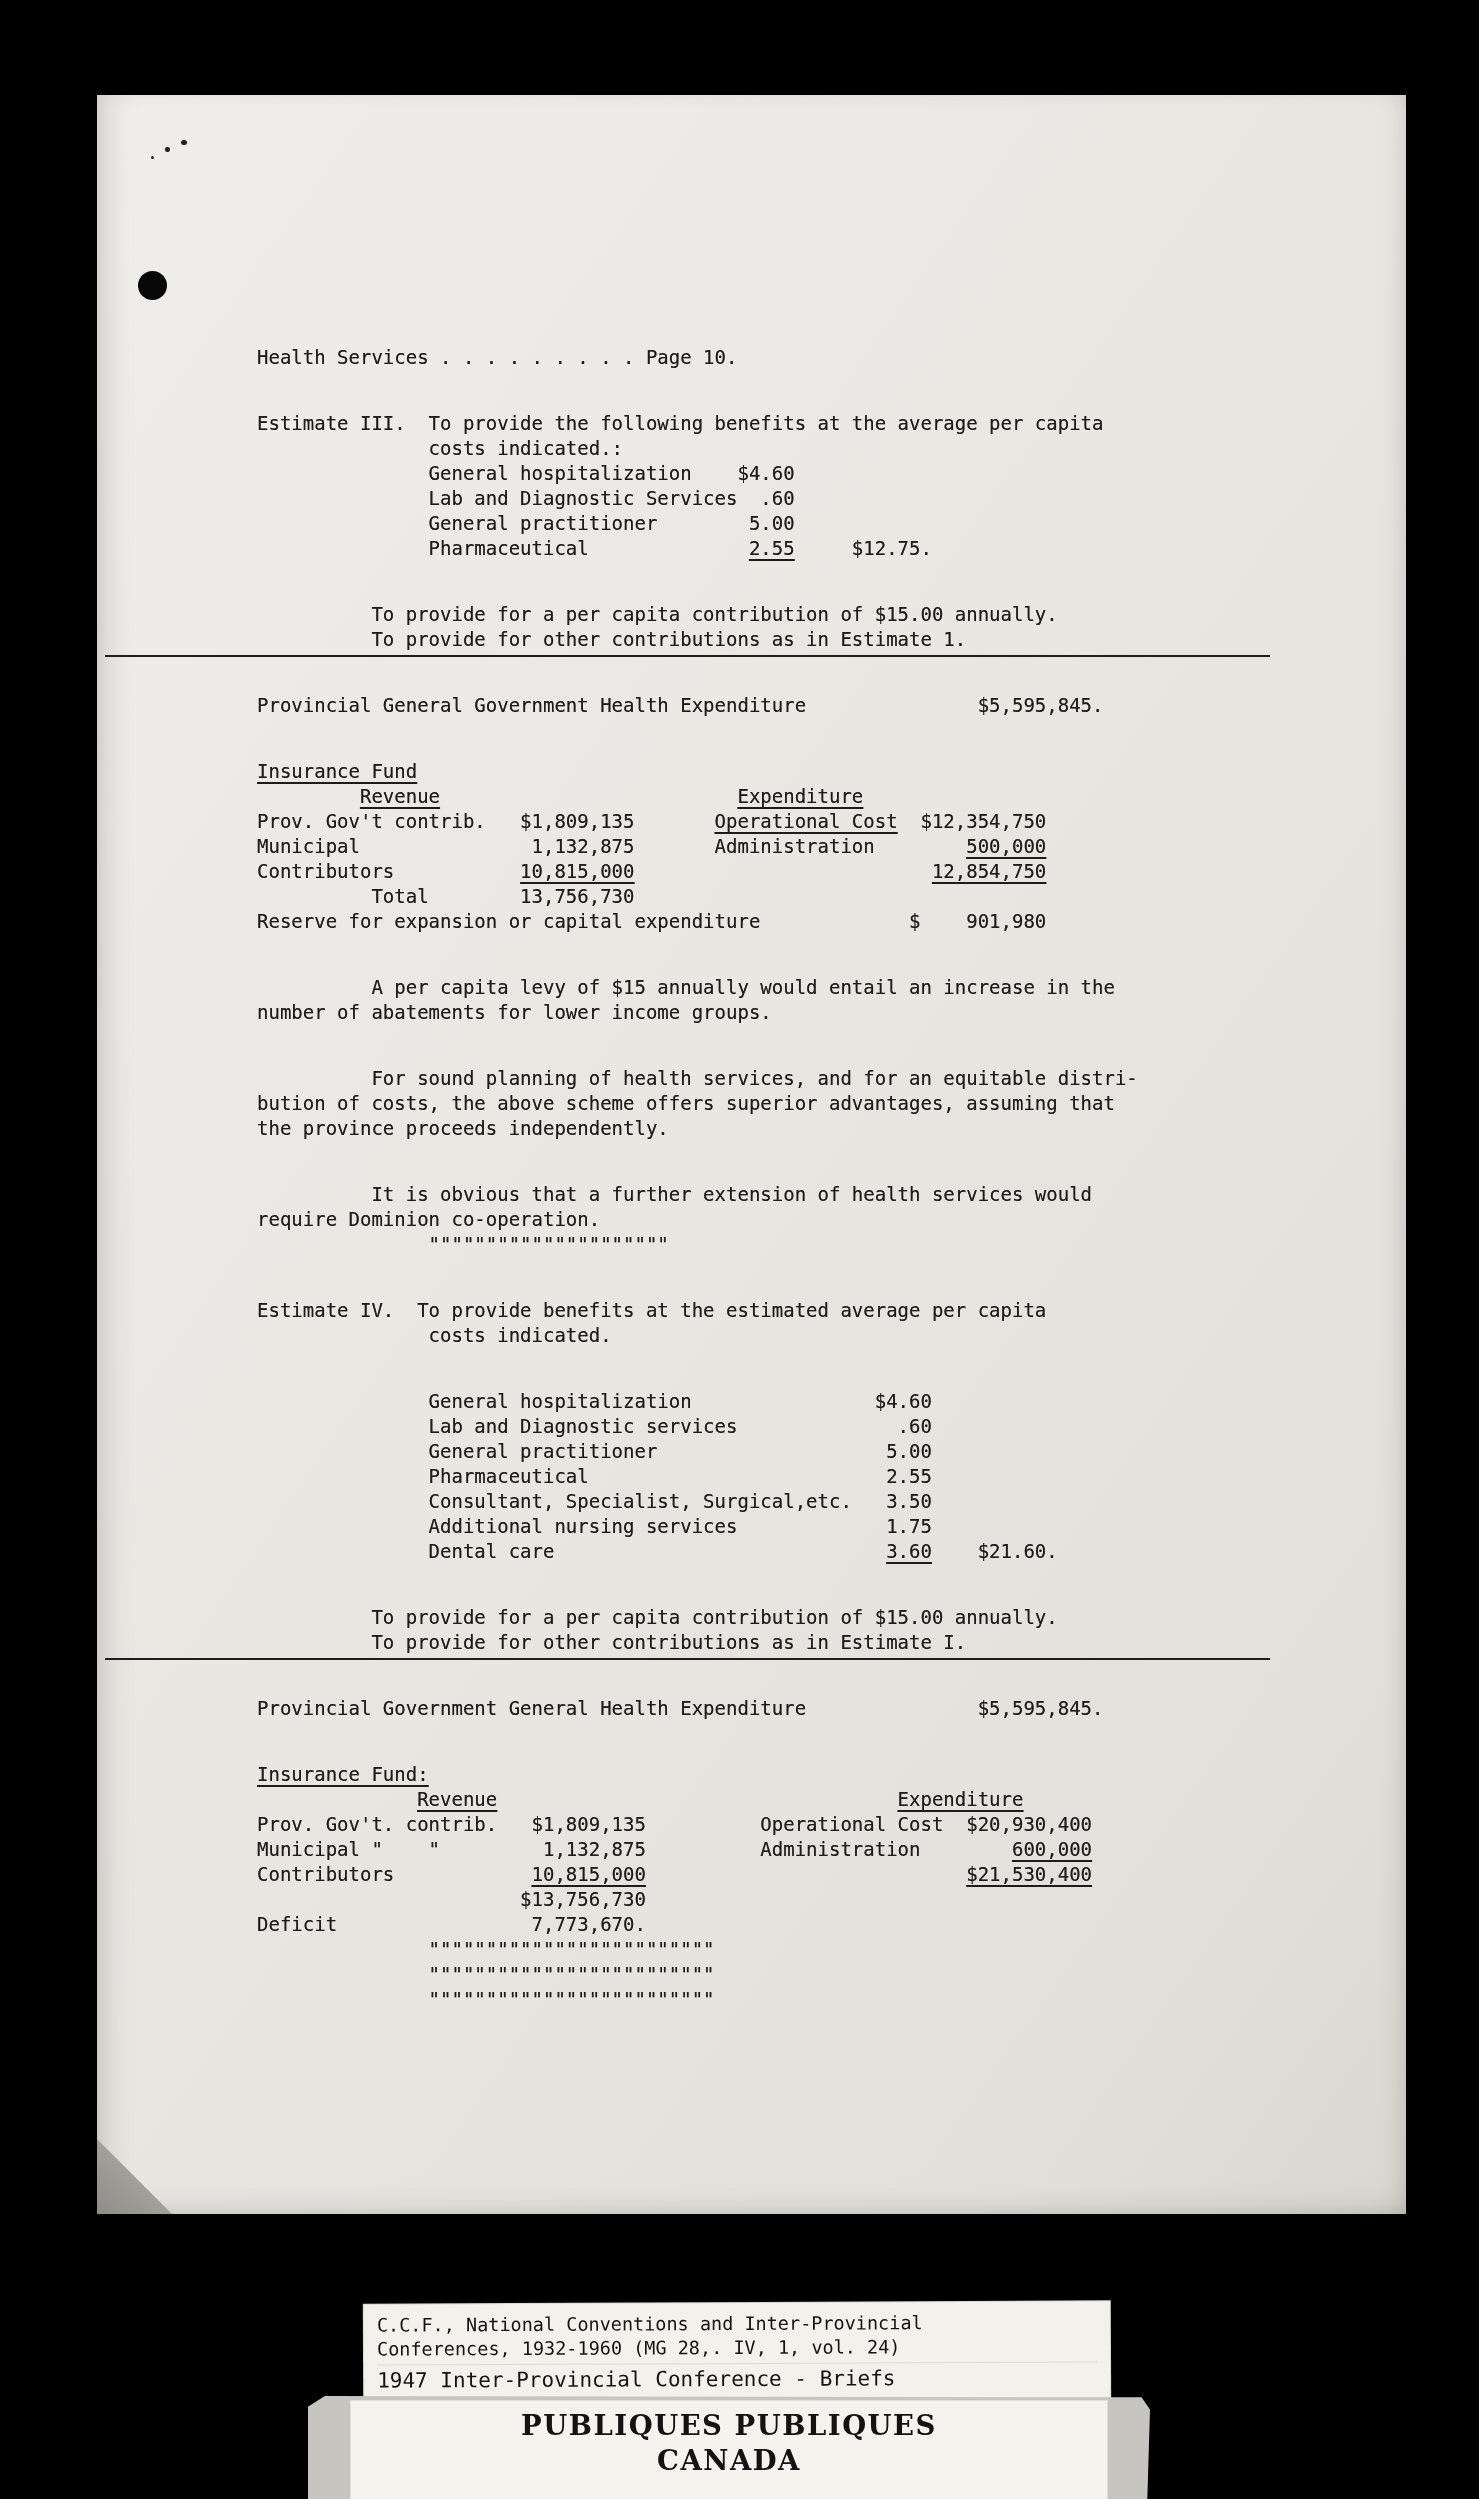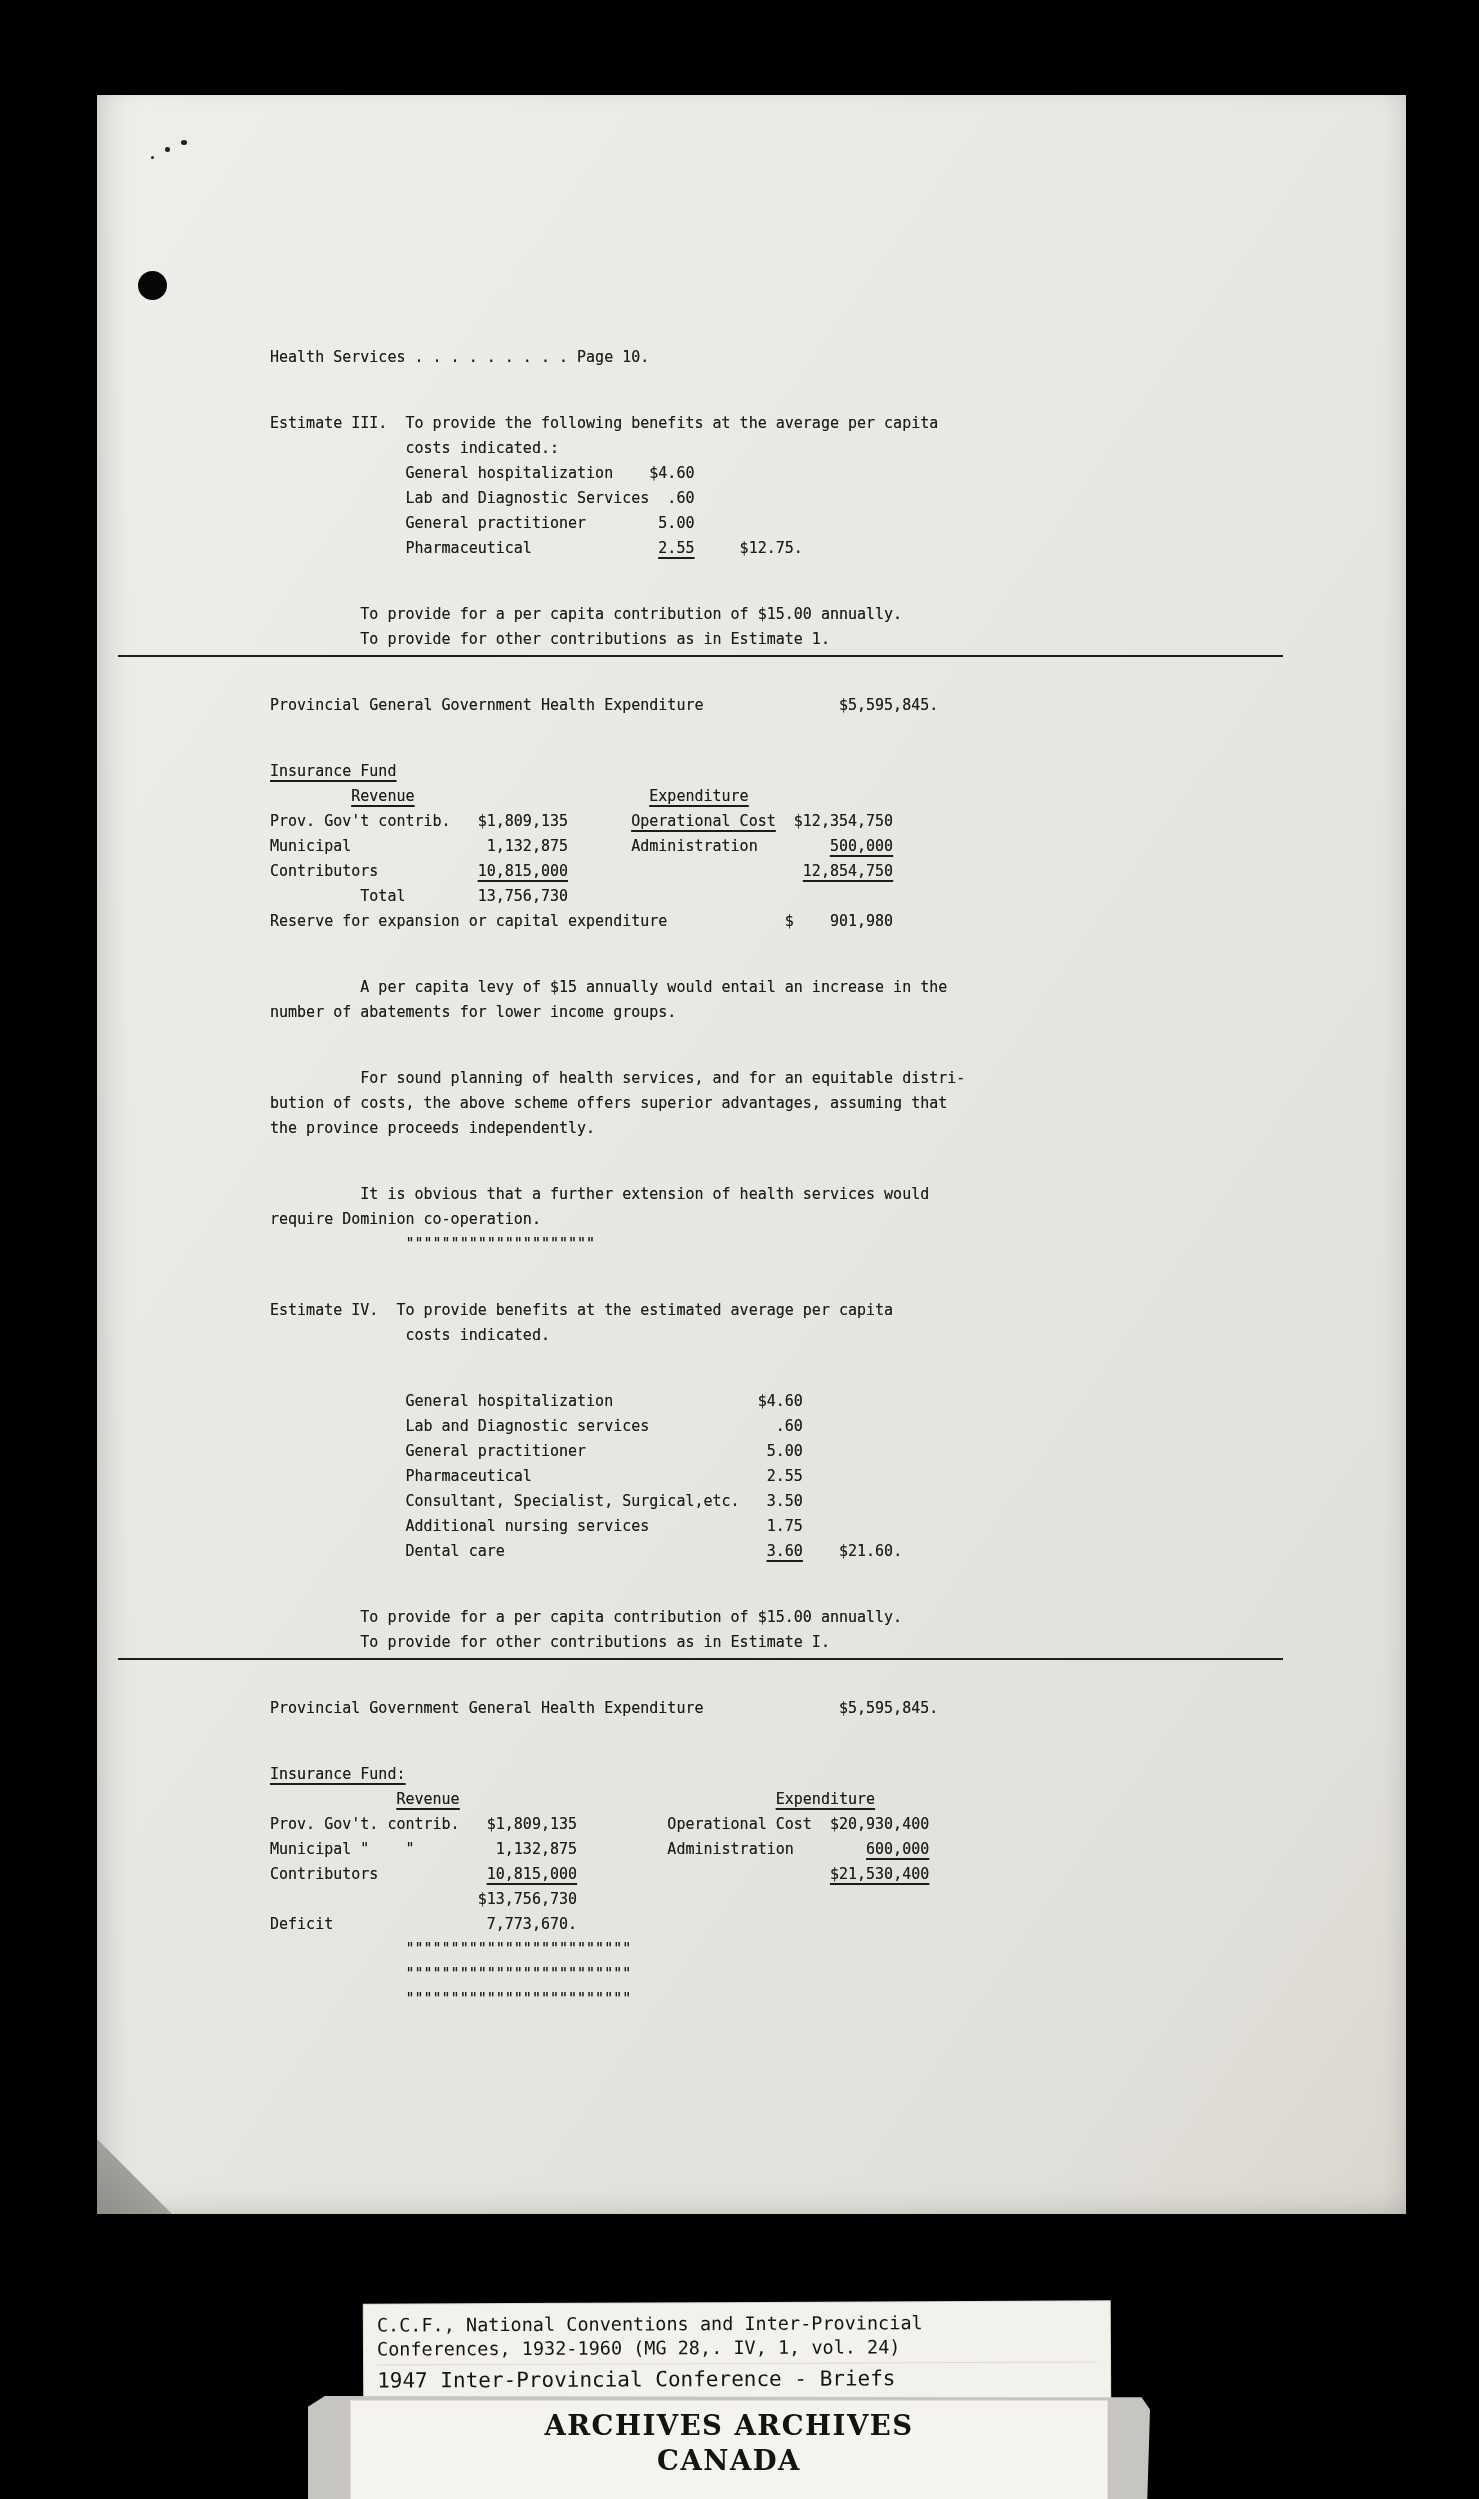--- a/index.html
+++ b/index.html
@@ -33,22 +33,22 @@
   .fold-corner {
     position: absolute; left: 0; bottom: 0;
     width: 75px; height: 75px;
     background: linear-gradient(45deg, #8f8d88, #b5b3ae);
     clip-path: polygon(0 0, 0 100%, 100% 100%);
   }
 
   
   .content {
     position: absolute;
-    left: 173px; top: 250px;
-    font-size: 15px;
+    left: 160px; top: 250px;
+    font-size: 19px;
     line-height: 25px;
     color: #1c1c1c;
     white-space: pre;
     text-shadow: 0 0 0.5px rgba(20,20,20,0.55);
   }
   .line { height: 25px; }
   .line.gap { margin-top: 41px; }
   .u {
     text-decoration: underline;
     text-decoration-thickness: 1.5px;
@@ -118,18 +118,18 @@
 
 <div class="archive-label">
   <div class="l12">C.C.F., National Conventions and Inter-Provincial</div>
   <div class="l12">Conferences, 1932-1960 (MG 28,. IV, 1, vol. 24)</div>
   <div class="l3">1947 Inter-Provincial Conference - Briefs</div>
 </div>
 
 <div class="stamp-strip">
   <div class="stamp-card">
     <div class="stamp-text">
-      <div>ARCHIVES ARCHIVES</div>
+      <div>PUBLIQUES PUBLIQUES</div>
       <div>CANADA</div>
     </div>
   </div>
 </div>
 
 
 </body></html>

